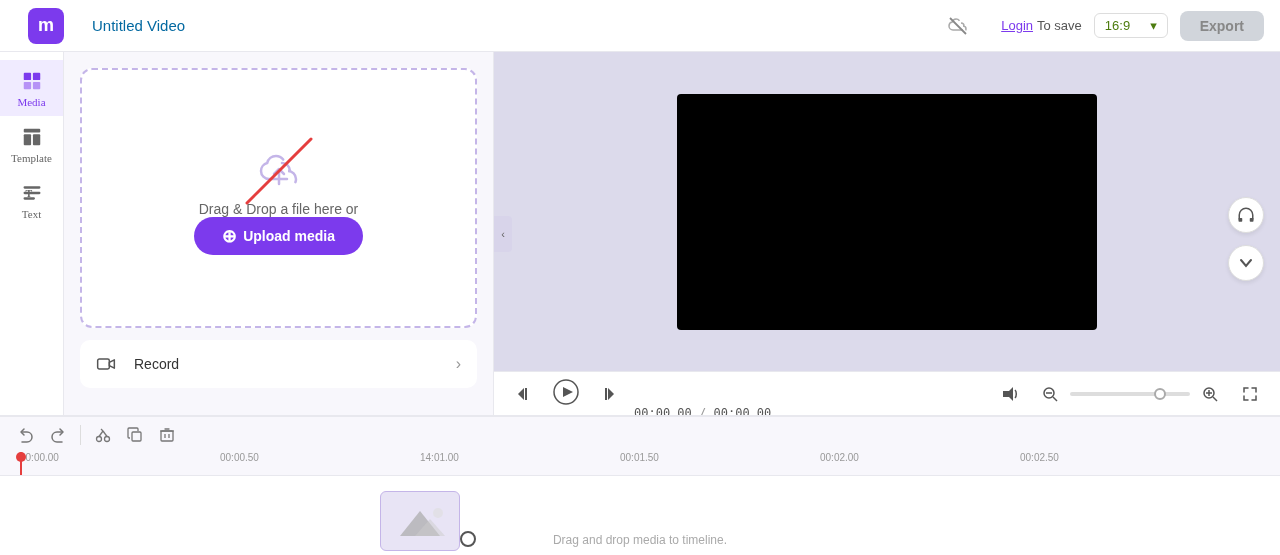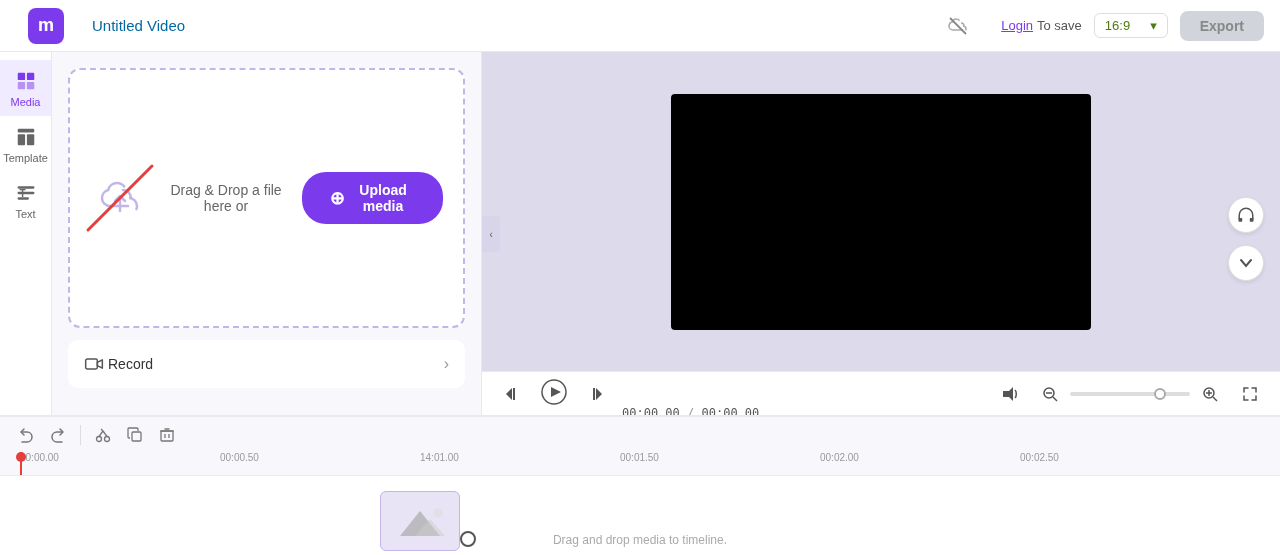--- a/index.html
+++ b/index.html
@@ -97,28 +97,29 @@
 
     
     .main-area {
       display: flex;
       flex: 1;
       overflow: hidden;
     }
 
     
     .sidebar {
-      width: 52px;
+      width: 64px;
       background: #fff;
       border-right: 1px solid #e8e8ee;
       display: flex;
       flex-direction: column;
       align-items: center;
       padding-top: 8px;
       gap: 0;
+      font-family: Liberation Serif, serif;
     }
     .sidebar-item {
       width: 100%;
       display: flex;
       flex-direction: column;
       align-items: center;
       justify-content: center;
       padding: 10px 0 8px;
       cursor: pointer;
       gap: 4px;
@@ -148,25 +149,24 @@
       gap: 12px;
       overflow-y: auto;
     }
 
     
     .upload-area {
       background: #fff;
       border: 2px dashed #c4b5e8;
       border-radius: 12px;
       display: flex;
-      flex-direction: row;
+      flex-direction: column;
       align-items: center;
       justify-content: center;
       padding: 40px 20px;
-      gap: 16px;
       position: relative;
       min-height: 260px;
     }
     .upload-icon {
       position: relative;
       width: 60px;
       height: 60px;
     }
     .cloud-upload-svg {
       width: 60px;
@@ -210,21 +210,21 @@
       border-radius: 10px;
       padding: 14px 16px;
       display: flex;
       align-items: center;
       justify-content: space-between;
       cursor: pointer;
     }
     .record-left {
       display: flex;
       align-items: center;
-      gap: 4px;
+      gap: 18px;
       font-size: 14px;
       color: #333;
     }
     .record-icon {
       width: 20px;
       height: 20px;
       color: #555;
     }
     .chevron-right {
       color: #999;

